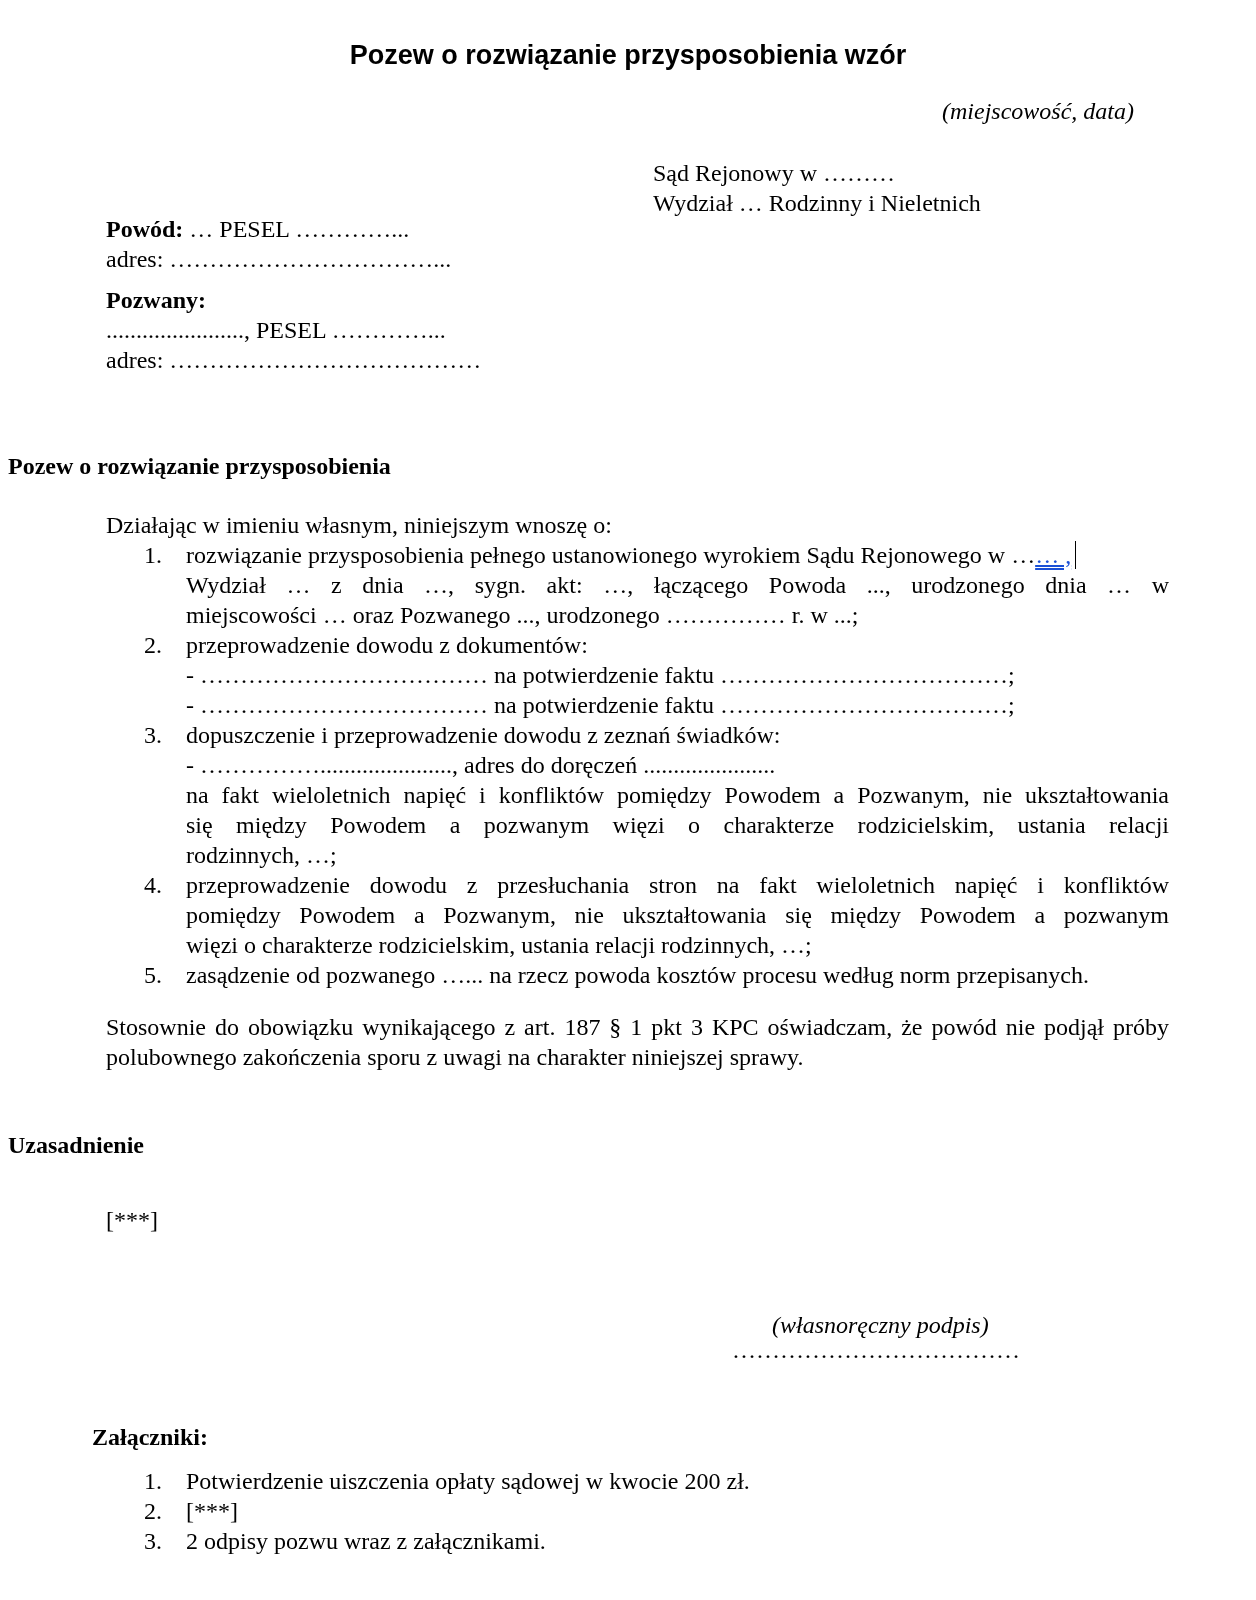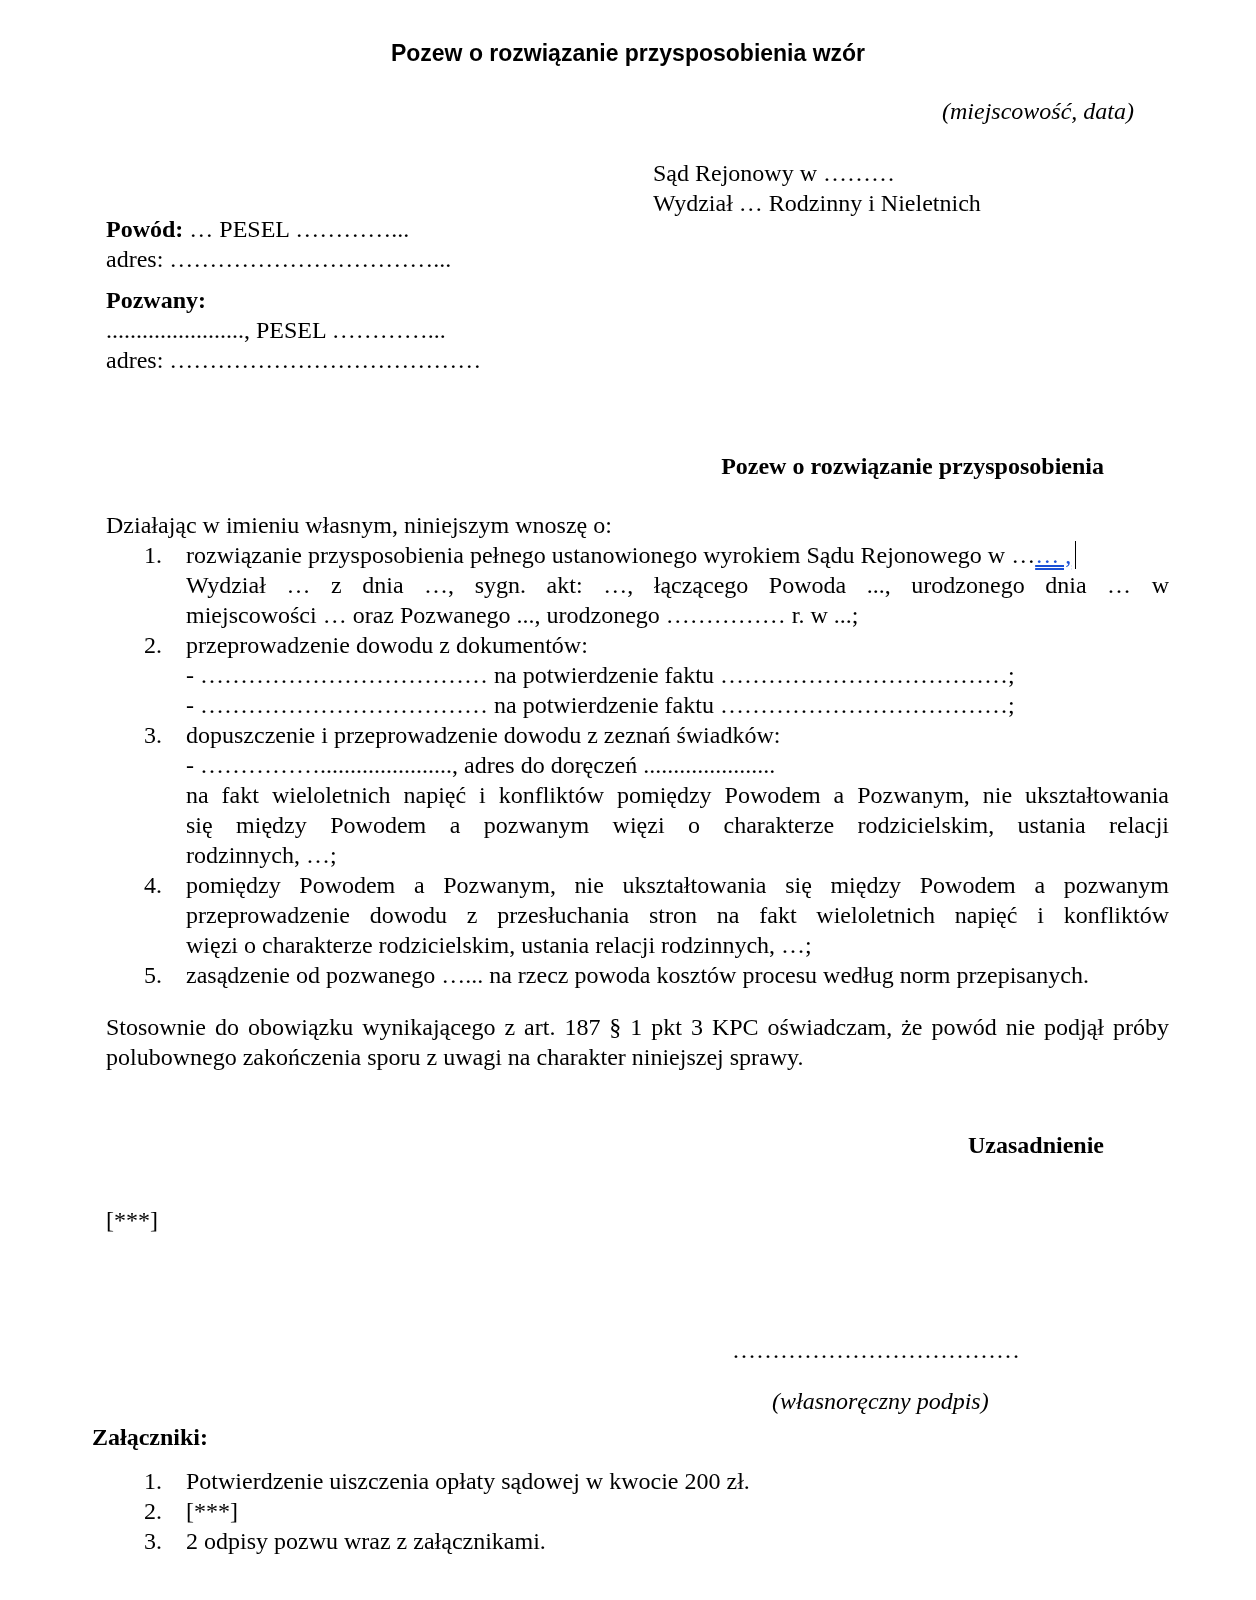--- a/index.html
+++ b/index.html
@@ -1,34 +1,34 @@
 <!DOCTYPE html>
 <html><head>
 <meta charset="utf-8">
 <style>
   html, body { margin: 0; padding: 0; background: #ffffff; }
   body { width: 1256px; height: 1600px; position: relative; color: #000; overflow: hidden; }
   .serif { font-family: "Liberation Serif", "DejaVu Serif", serif; font-size: 24px; line-height: 30px; }
   .abs { position: absolute; }
-  .title { font-family: "Liberation Sans", "DejaVu Sans", sans-serif; font-weight: bold; font-size: 23px; left: 0; width: 1256px; text-align: center; top: 40px; }
+  .title { font-family: "Liberation Sans", "DejaVu Sans", sans-serif; font-weight: bold; font-size: 27px; left: 0; width: 1256px; text-align: center; top: 40px; }
   .place-date { right: 122px; top: 96px; font-style: italic; margin-left: 10px; }
   .court { left: 653px; top: 158px; }
   .party { left: 106px; }
   .b { font-weight: bold; }
-  .center-h { left: 16px; width: 1088px; text-align: right; font-weight: bold; }
+  .center-h { left: 8px; width: 1088px; text-align: left; font-weight: bold; }
   .para { left: 106px; width: 1063px; text-align: justify; }
   .list { left: 106px; width: 1063px; }
   .li { position: relative; padding-left: 80px; text-align: justify; }
   .li .num { position: absolute; left: 38px; top: 0; }
   .li .line { display: block; }
   .li .just { text-align: justify; text-align-last: justify; display: block; }
   .link-dots { color: #1a4fd6; text-decoration: underline; text-decoration-style: double; text-decoration-color: #1a4fd6; }
   .cursor { display: inline-block; width: 1px; height: 28px; background: #000; vertical-align: -6px; margin-left: 4px; }
   .sig-dots { left: 732px; top: 1335px; }
-  .sig-label { left: 772px; top: 1386px; font-style: italic; }
+  .sig-label { left: 772px; top: 1310px; font-style: italic; }
   .att-title { left: 92px; top: 1422px; font-weight: bold; }
   .att-list { left: 106px; top: 1466px; }
 </style>
 </head>
 <body>
 
 <div class="abs title">Pozew o rozwiązanie przysposobienia wzór</div>
 
 <div class="abs serif place-date">(miejscowość, data)</div>
 
@@ -68,22 +68,22 @@
   <div class="li">
     <span class="num">3.</span>
     <span class="line">dopuszczenie i przeprowadzenie dowodu z zeznań świadków:</span>
     <span class="line">- ……………......................, adres do doręczeń ......................</span>
     <span class="just">na fakt wieloletnich napięć i konfliktów pomiędzy Powodem a Pozwanym, nie ukształtowania</span>
     <span class="just">się między Powodem a pozwanym więzi o charakterze rodzicielskim, ustania relacji</span>
     <span class="line">rodzinnych, …;</span>
   </div>
   <div class="li">
     <span class="num">4.</span>
+    <span class="just">przeprowadzenie dowodu z przesłuchania stron na fakt wieloletnich napięć i konfliktów</span>
     <span class="just">pomiędzy Powodem a Pozwanym, nie ukształtowania się między Powodem a pozwanym</span>
-    <span class="just">przeprowadzenie dowodu z przesłuchania stron na fakt wieloletnich napięć i konfliktów</span>
     <span class="line">więzi o charakterze rodzicielskim, ustania relacji rodzinnych, …;</span>
   </div>
   <div class="li">
     <span class="num">5.</span>
     <span class="line">zasądzenie od pozwanego …... na rzecz powoda kosztów procesu według norm przepisanych.</span>
   </div>
 </div>
 
 <div class="abs serif para" style="top:1012px;">Stosownie do obowiązku wynikającego z art. 187 § 1 pkt 3 KPC oświadczam, że powód nie podjął próby polubownego zakończenia sporu z uwagi na charakter niniejszej sprawy.</div>
 

